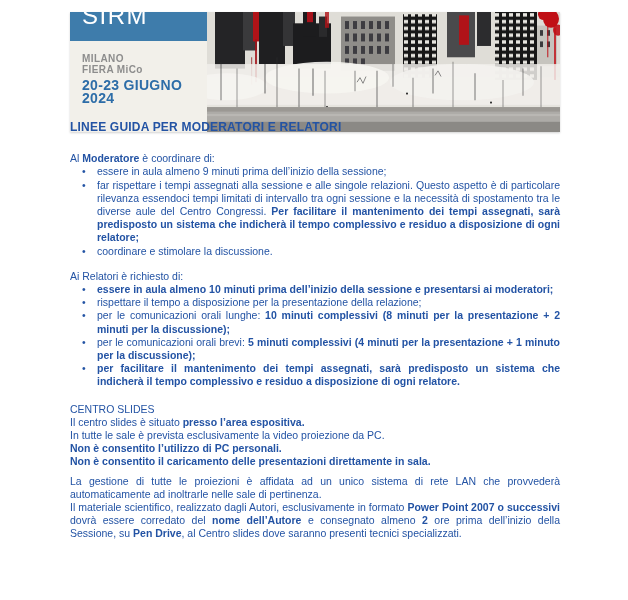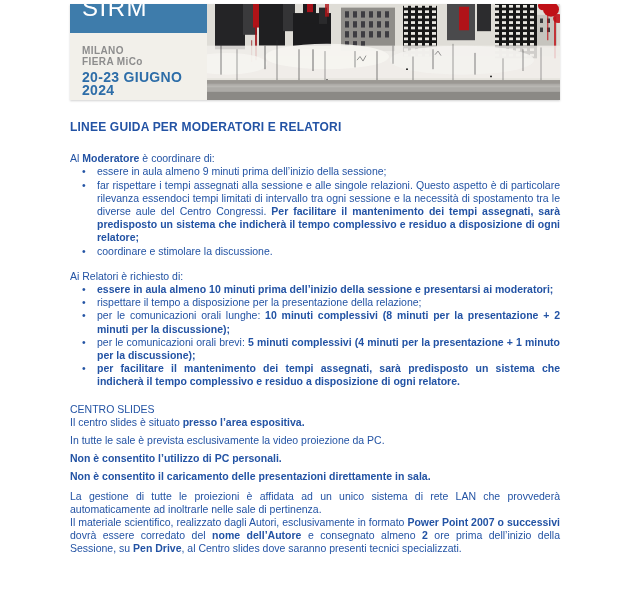--- a/index.html
+++ b/index.html
@@ -9,22 +9,22 @@
     position: relative;
     width: 628px;
     height: 600px;
     background: #ffffff;
     overflow: hidden;
     color: #2353a4;
   }
   
   .header {
     position: absolute;
-    left: 70px; top: 4px;
-    width: 490px; height: 96px;
+    left: 70px; top: 12px;
+    width: 490px; height: 120px;
     display: flex;
     box-shadow: 0 1px 2px rgba(0,0,0,0.18);
   }
   .logo-panel {
     width: 137px;
     background: #f2f0ea;
     flex: none;
   }
   .logo-blue {
     height: 29px;
@@ -82,21 +82,21 @@
     position: relative;
     padding-left: 27px;
   }
   ul.doc-list li::before {
     content: "\2022";
     position: absolute;
     left: 12px;
     top: 0;
   }
   .centro-heading { margin-top: 14px; font-weight: normal; }
-  .para { margin-top: 5px; }
+  .para { }
   .para.tight { margin-top: 0; }
   .para.gestione { margin-top: 6px; }
   b { font-weight: bold; }
 </style>
 </head>
 <body>
 
 <div class="page">
 
   <div class="header">

